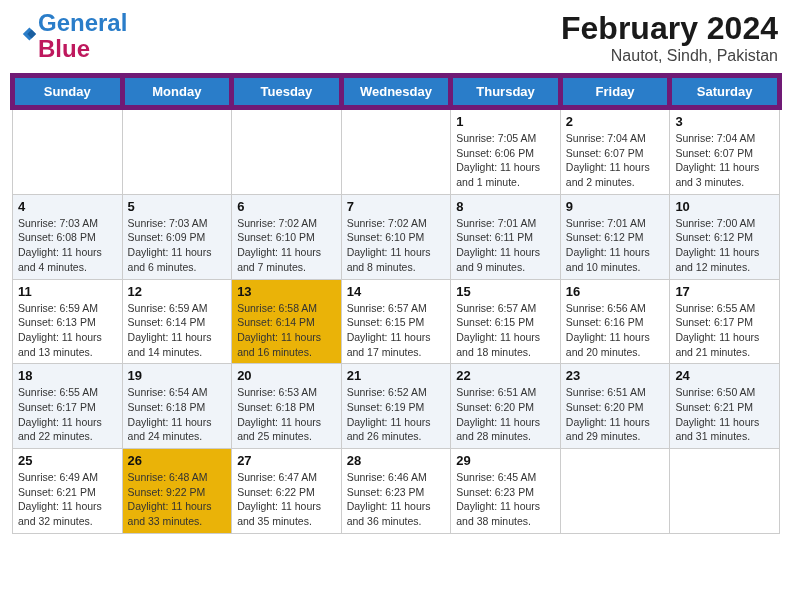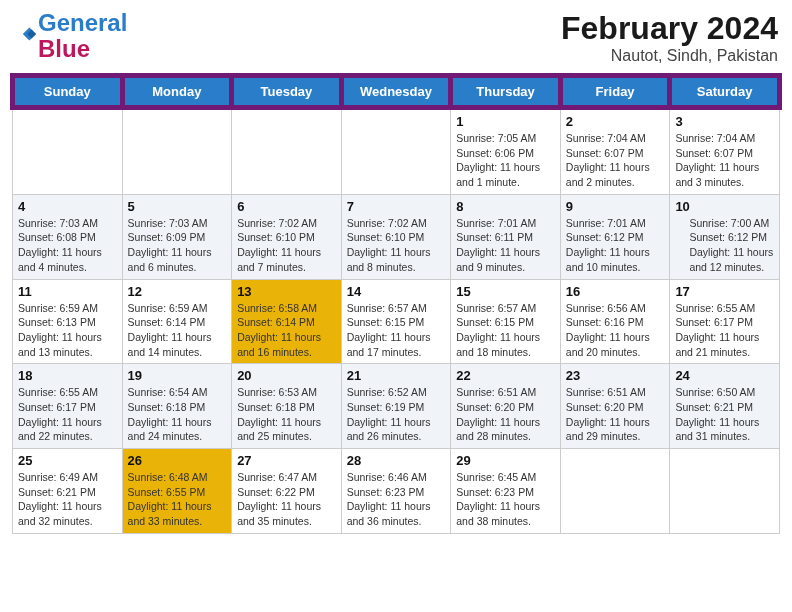--- a/index.html
+++ b/index.html
@@ -182,21 +182,21 @@
 Daylight: 11 hours and 9 minutes.</div>
         </td>
         <td style="background: rgb(240, 244, 249);">
           <div class="day-number">9</div>
           <div class="day-info" style="white-space: pre-line;">Sunrise: 7:01 AM
 Sunset: 6:12 PM
 Daylight: 11 hours and 10 minutes.</div>
         </td>
         <td style="background: rgb(240, 244, 249);">
           <div class="day-number">10</div>
-          <div class="day-info" style="white-space: pre-line; margin-left: 14px;">Sunrise: 7:00 AM
+          <div class="day-info" style="white-space: pre-line;">Sunrise: 7:00 AM
 Sunset: 6:12 PM
 Daylight: 11 hours and 12 minutes.</div>
         </td>
       </tr>
       <tr>
         <td style="background: rgb(255, 255, 255);">
           <div class="day-number">11</div>
           <div class="day-info" style="white-space: pre-line;">Sunrise: 6:59 AM
 Sunset: 6:13 PM
 Daylight: 11 hours and 13 minutes.</div>
@@ -285,21 +285,21 @@
       <tr>
         <td style="background: rgb(255, 255, 255);">
           <div class="day-number">25</div>
           <div class="day-info" style="white-space: pre-line;">Sunrise: 6:49 AM
 Sunset: 6:21 PM
 Daylight: 11 hours and 32 minutes.</div>
         </td>
         <td style="background: #eab308;">
           <div class="day-number">26</div>
           <div class="day-info" style="white-space: pre-line;">Sunrise: 6:48 AM
-Sunset: 6:55 PM
+Sunset: 9:22 PM
 Daylight: 11 hours and 33 minutes.</div>
         </td>
         <td style="background: rgb(255, 255, 255);">
           <div class="day-number">27</div>
           <div class="day-info" style="white-space: pre-line;">Sunrise: 6:47 AM
 Sunset: 6:22 PM
 Daylight: 11 hours and 35 minutes.</div>
         </td>
         <td style="background: rgb(255, 255, 255);">
           <div class="day-number">28</div>

